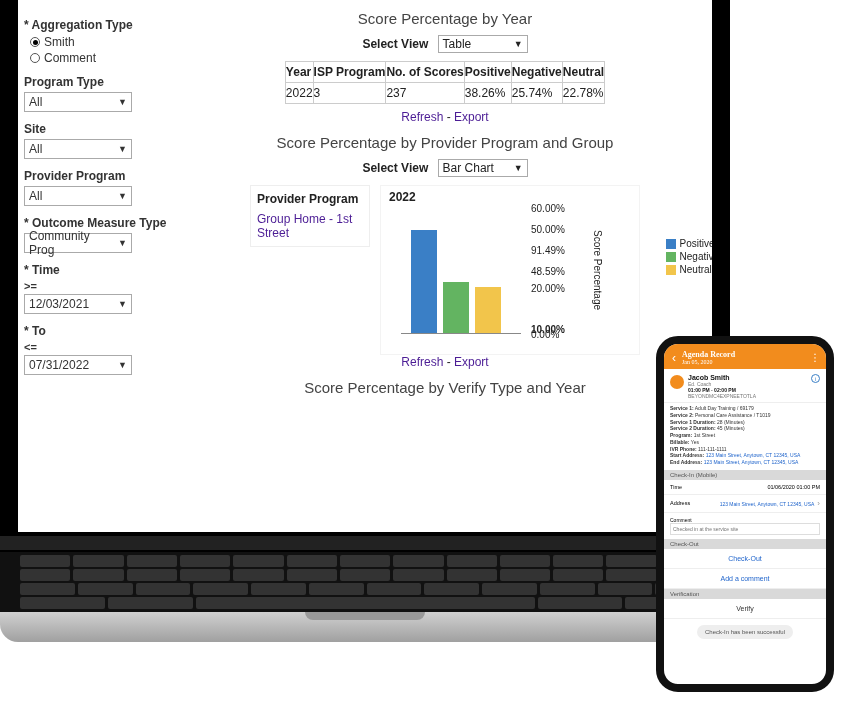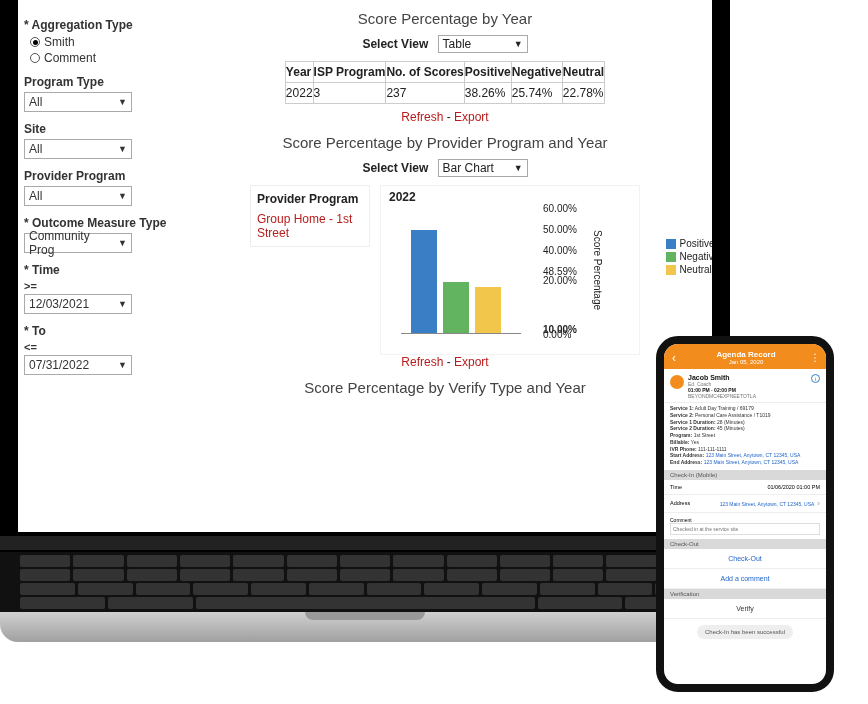--- a/index.html
+++ b/index.html
@@ -82,21 +82,21 @@
     display:inline-flex; align-items:center; justify-content:space-between;
     border:1px solid #aaa; height:18px; padding:0 4px; font-size:12px; min-width:90px; margin-left:6px;
   }
   table.data {
     border-collapse: collapse; margin: 0 auto 6px auto; font-size:12px;
   }
   table.data th, table.data td {
     border:1px solid #ccc; padding:3px 0; text-align:left;
   }
   table.data th { font-weight:bold; background:#fff; }
-  .link { color:#b91c1c; cursor:pointer; }
+  .link { color:#4c1d95; cursor:pointer; }
   .links-row { text-align:center; font-size:12px; margin-bottom:10px; }
   
   .chart-wrap {
     display:flex; gap:10px; justify-content:center; align-items:flex-start; margin-top:6px;
   }
   .prov-box {
     border:1px solid #eee; width:120px; padding:6px;
   }
   .prov-title { font-weight:bold; font-size:12px; margin-bottom:6px; }
   .chart-box {
@@ -104,21 +104,21 @@
   }
   .chart-year { position:absolute; top:4px; left:8px; font-weight:bold; font-size:12px; }
   .plot {
     position:absolute; left:20px; top:28px; width:120px; height:120px; border-bottom:1px solid #888;
   }
   .bar { position:absolute; bottom:0; width:26px; }
   .bar.b1 { left:10px; background:#3a7fc6; }
   .bar.b2 { left:42px; background:#63b461; }
   .bar.b3 { left:74px; background:#f2c54b; }
   .yaxis { position:absolute; left:150px; top:22px; height:130px; width:52px; font-size:10px; }
-  .ytick { position:absolute; left:0; transform:translateY(-50%);margin-left:12px; }
+  .ytick { position:absolute; left:0; transform:translateY(-50%); }
   .axis-label{
     position:absolute; right:2px; top:50%; transform: translateY(-50%) rotate(90deg); transform-origin:center;
     font-size:10px; white-space:nowrap;
   }
   .legend { position:absolute; right:-80px; top:50px; font-size:10px; }
   .legend-row { display:flex; align-items:center; gap:4px; margin:2px 0;}
   .sw { width:10px; height:10px; }
   
   .phone {
     position:absolute;
@@ -128,21 +128,21 @@
     border:8px solid #111;
     border-radius:22px;
     overflow:hidden;
     font-size:6px;
     display:flex; flex-direction:column;
   }
   .phone-head {
     background:#f28c1d; color:#fff; padding:6px 6px 4px 8px;
     display:flex; align-items:center; justify-content:space-between;
   }
-  .phone-head-mid { flex:1; text-align:center; padding-left:6px; }
+  .phone-head-mid { flex:1; text-align:left; padding-left:6px;font-family:Liberation Serif, serif; }
   .ph-title { font-size:8px; font-weight:600; }
   .ph-date { font-size:6px; }
   .ph-back { font-size:12px; line-height:1; }
   .ph-dots { font-size:10px; line-height:1; }
   .ph-user {
     display:flex; gap:4px; padding:5px 6px 3px 6px; align-items:flex-start; border-bottom:1px solid #eee;
   }
   .avatar { width:14px;height:14px;border-radius:50%;background:#f28c1d; margin-top:1px;}
   .ph-name { font-size:7px; font-weight:bold; color:#111;}
   .ph-sub { font-size:5px; color:#777;}
@@ -244,21 +244,21 @@
         <td>22.78%</td>
       </tr>
     </tbody>
       </table>
     <div class="links-row">
       <span class="link">Refresh</span>
       <span> - </span>
       <span class="link">Export</span>
     </div>
 
-    <div class="section-title">Score Percentage by Provider Program and Year</div>
+    <div class="section-title">Score Percentage by Provider Program and Group</div>
     <div class="center-row">
       <b>Select View</b>
       <span class="inline-sel">
         <span>Bar Chart</span>
         <span class="sel-caret">▼</span>
       </span>
     </div>
 
     <div class="chart-wrap">
       <div class="prov-box">
@@ -268,23 +268,23 @@
       <div class="chart-box">
         <div class="chart-year">2022</div>
         <div class="plot">
           <div id="bar-pos" class="bar b1" style="height: 102.96px;"></div>
           <div id="bar-neg" class="bar b2" style="height: 51.48px;"></div>
           <div id="bar-neu" class="bar b3" style="height: 45.56px;"></div>
         </div>
         <div class="yaxis" id="yaxis">
             <div class="ytick" style="top: 0px;">60.00%</div>
             <div class="ytick" style="top: 21px;">50.00%</div>
-            <div class="ytick" style="top: 42px;">40.00%</div>
+            <div class="ytick" style="top: 42px;">91.49%</div>
             <div class="ytick" style="top: 63px;">48.59%</div>
-            <div class="ytick" style="top: 72px;">20.00%</div>
+            <div class="ytick" style="top: 80px;">20.00%</div>
             <div class="ytick" style="top: 121px; font-weight: bold;">10.00%</div>
             <div class="ytick" style="top: 126px;">0.00%</div>
           </div>
         <div class="axis-label">Score Percentage</div>
         <div class="legend">
           <div class="legend-row">
               <span class="sw" style="background:#3a7fc6"></span>
               <span>Positive</span>
             </div>
           <div class="legend-row">

